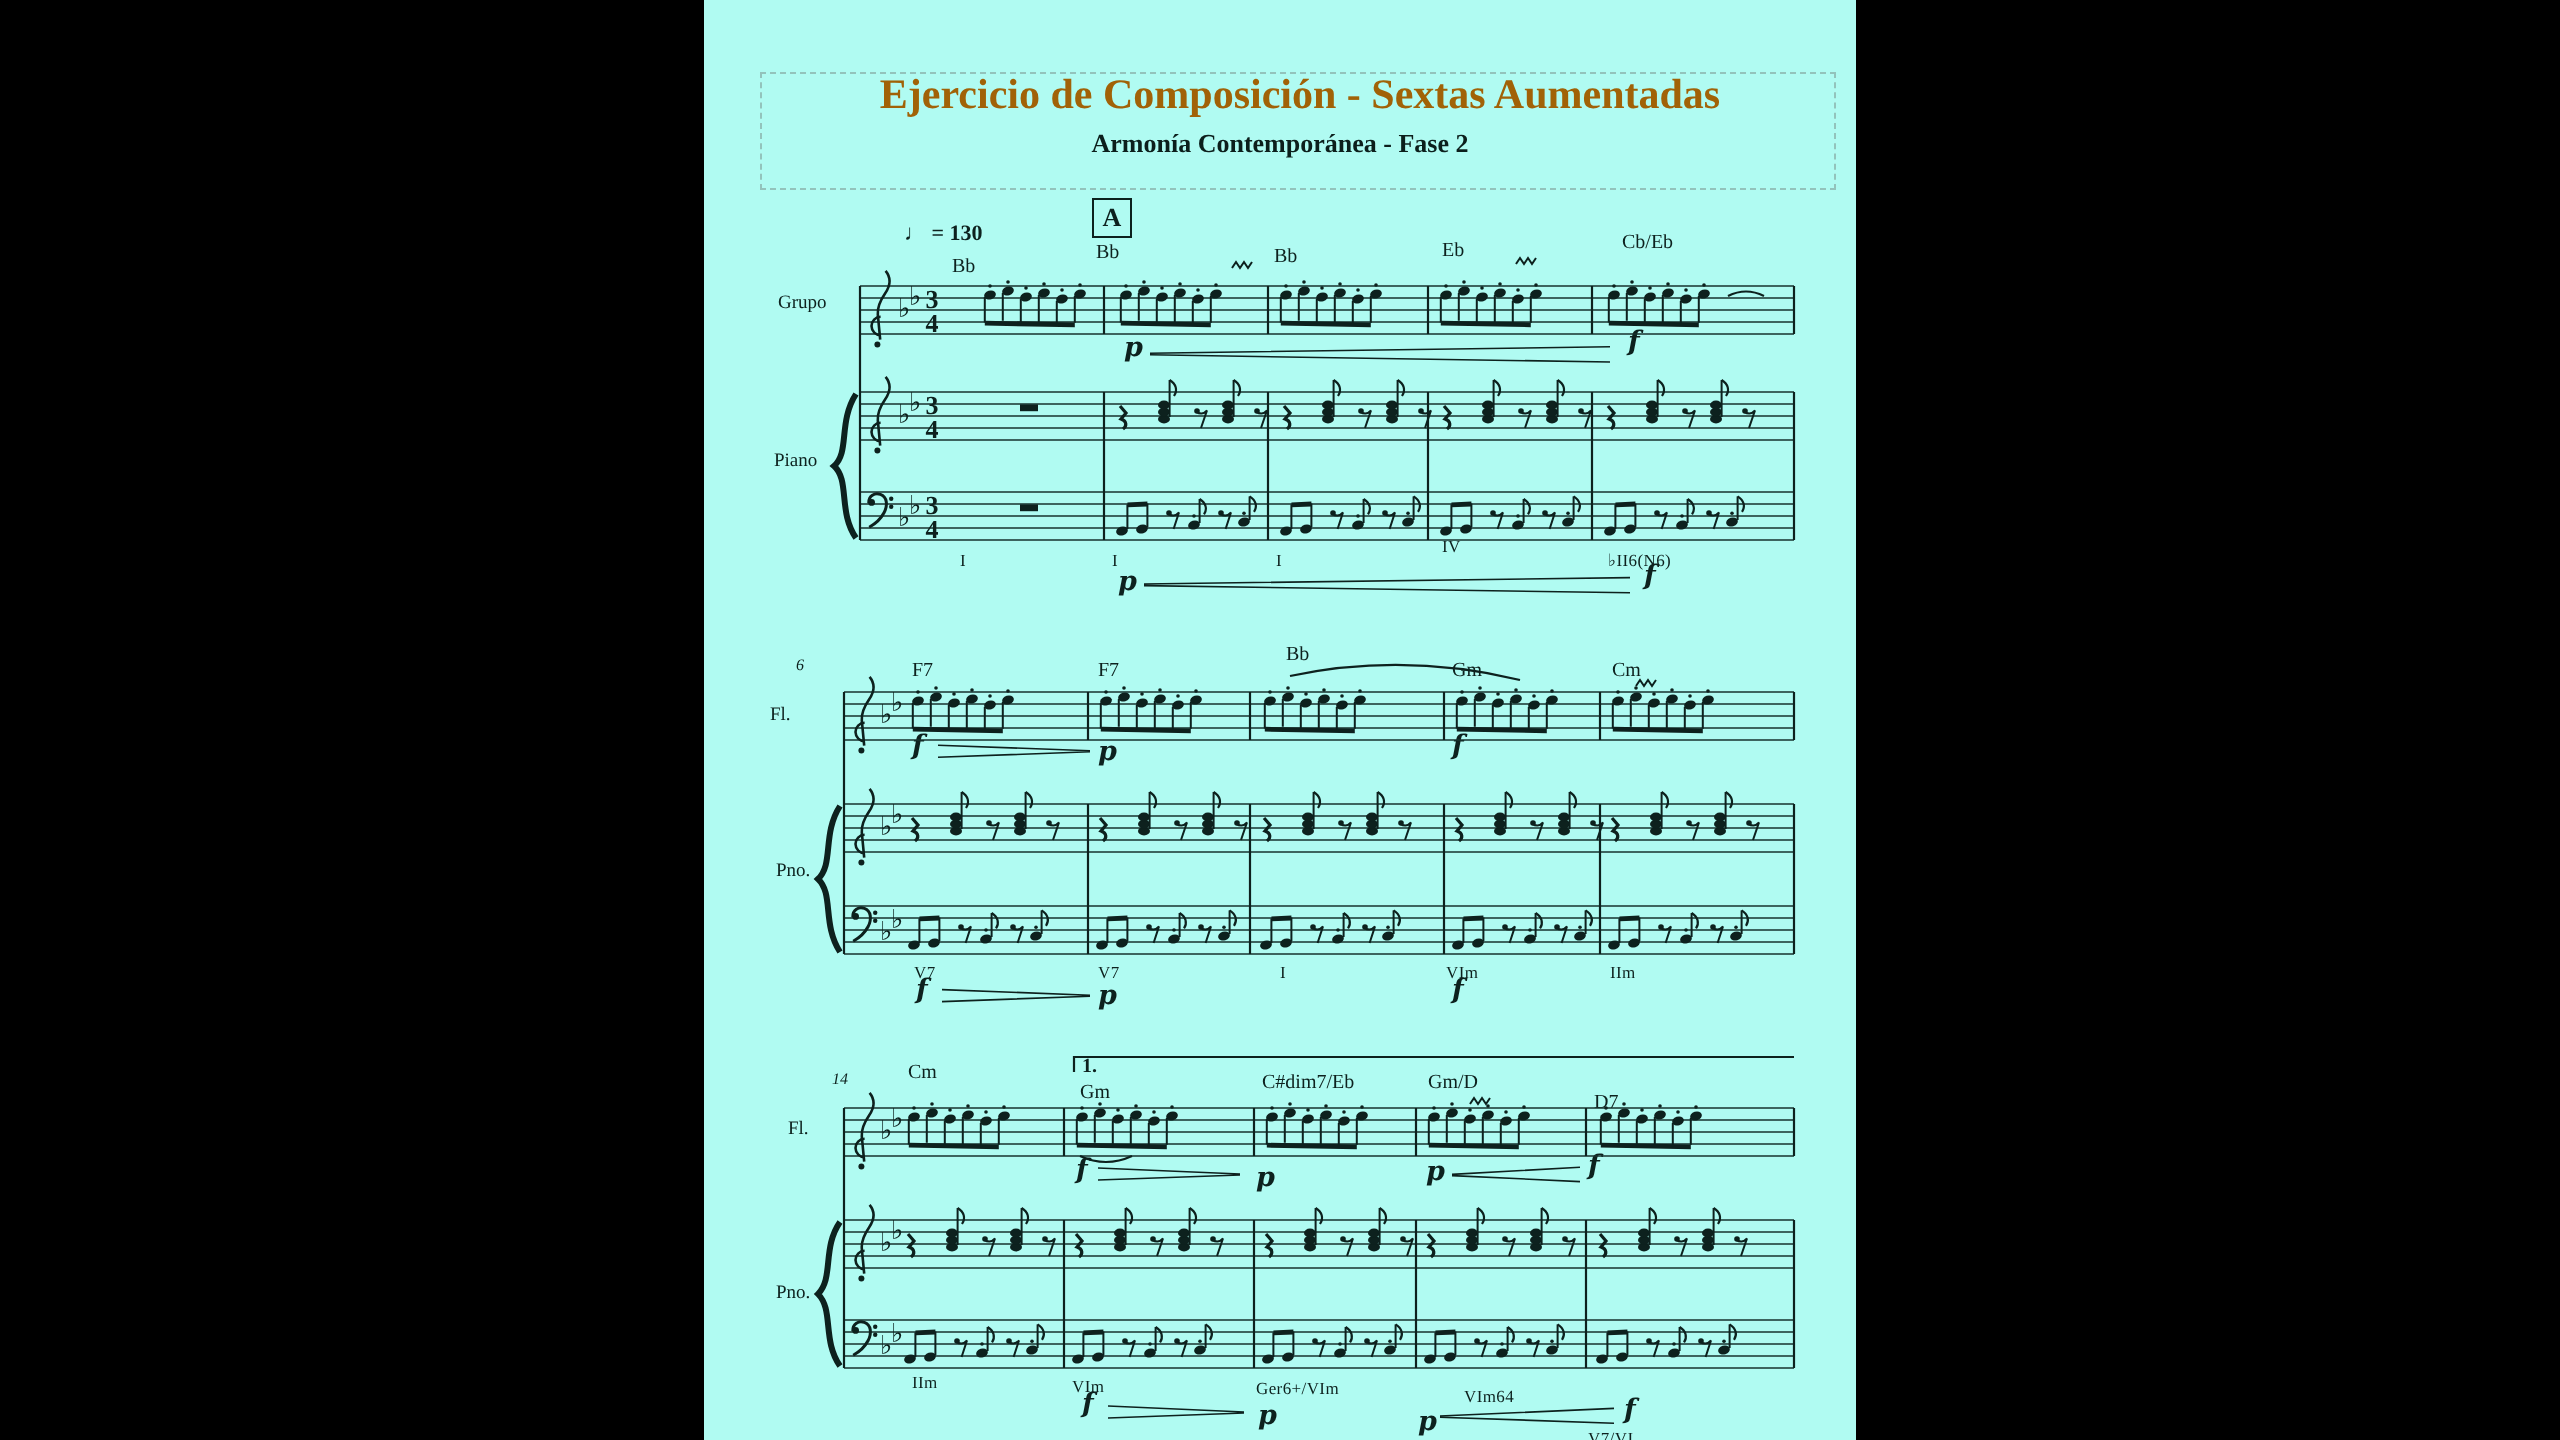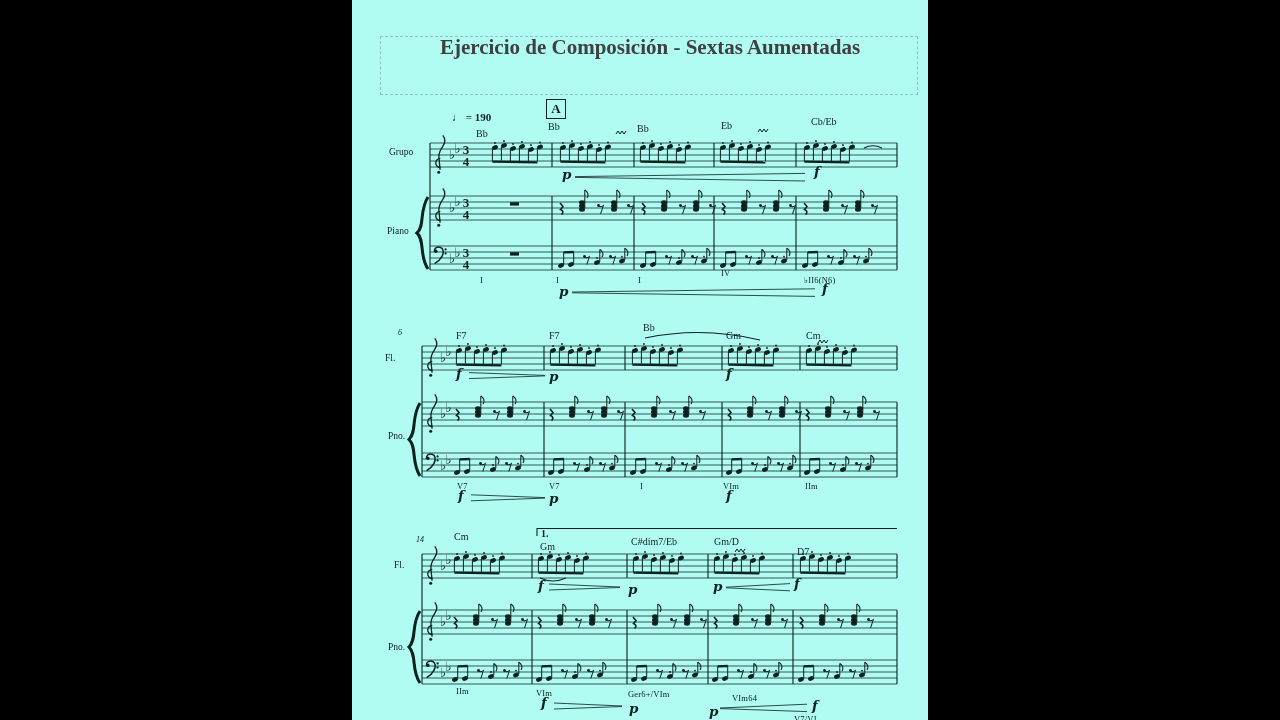--- a/index.html
+++ b/index.html
@@ -1,21 +1,21 @@
 <!DOCTYPE html>
 <html><head>
 <meta charset="utf-8">
 <style>
   html,body{margin:0;padding:0;background:#000;}
   #stage{position:relative;width:1280px;height:720px;background:#000;overflow:hidden;
          font-family:"Liberation Serif", serif;}
   .bar{position:absolute;top:0;width:352px;height:720px;background:#000;}
   #page{position:absolute;left:352px;top:0;width:576px;height:720px;background:#b0fbf2;}
   .abs{position:absolute;white-space:nowrap;}
-  #title{left:20px;right:0;top:35px;text-align:center;font-size:21px;font-weight:bold;color:#404040;}
+  #title{left:20px;right:0;top:35px;text-align:center;font-size:21px;font-weight:bold;color:#a16207;}
   #subtitle{left:0;right:0;top:64px;text-align:center;font-size:13px;font-weight:bold;color:#0c1f1c;}
   #credits{right:10px;top:53px;text-align:right;font-size:9.5px;line-height:10.8px;color:#315550;}
   #frame-dash{left:28px;top:36px;width:536px;height:57px;border:1px dashed #93c3bc;}
   #rehearsal{left:194px;top:99px;width:18px;height:18px;border:1.6px solid #0d211e;
              text-align:center;font-size:13px;font-weight:bold;line-height:18px;color:#0d211e;}
   #tempo{left:100px;top:111px;font-size:11px;font-weight:bold;color:#0d211e;}
   .chord{font-size:10px;color:#0d211e;}
   .rn{font-size:8.5px;color:#0d211e;letter-spacing:0.2px;}
   .dyn{font-family:"DejaVu Serif", serif;font-style:italic;font-weight:bold;font-size:13.5px;color:#0d211e;}
   .lbl{font-size:9.5px;color:#0d211e;}
@@ -27,22 +27,23 @@
 <body>
 
 <div id="stage">
   <div class="bar" style="left:0"></div>
   <div class="bar" style="left:928px"></div>
 
   <div id="page">
 
     <div class="abs" id="frame-dash"></div>
     <div class="abs" id="title">Ejercicio de Composición - Sextas Aumentadas</div>
+    <div class="abs" id="subtitle">Armonía Contemporánea - Fase 2</div>
     <div class="abs" id="rehearsal">A</div>
-    <div class="abs" id="tempo">♩ = 190</div>
+    <div class="abs" id="tempo">♩ = 130</div>
 
     <div class="abs lbl" style="left:37px;top:147px">Grupo</div>
     <div class="abs lbl" style="left:35px;top:226px">Piano</div>
     <div class="abs lbl" style="left:33px;top:353px">Fl.</div>
     <div class="abs lbl" style="left:36px;top:431px">Pno.</div>
     <div class="abs lbl" style="left:42px;top:560px">Fl.</div>
     <div class="abs lbl" style="left:36px;top:642px">Pno.</div>
 
     <div class="abs mno" style="left:46px;top:328px">6</div>
     <div class="abs mno" style="left:64px;top:535px">14</div>

